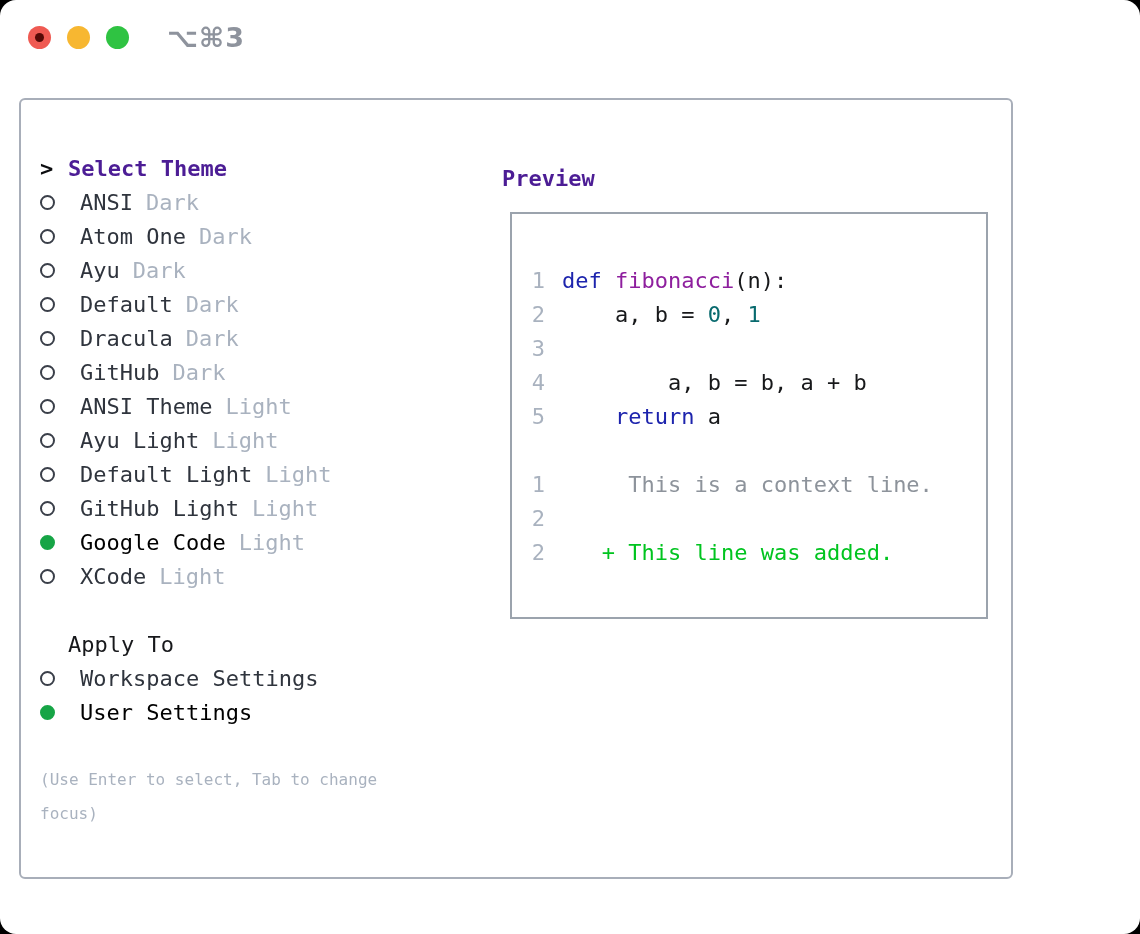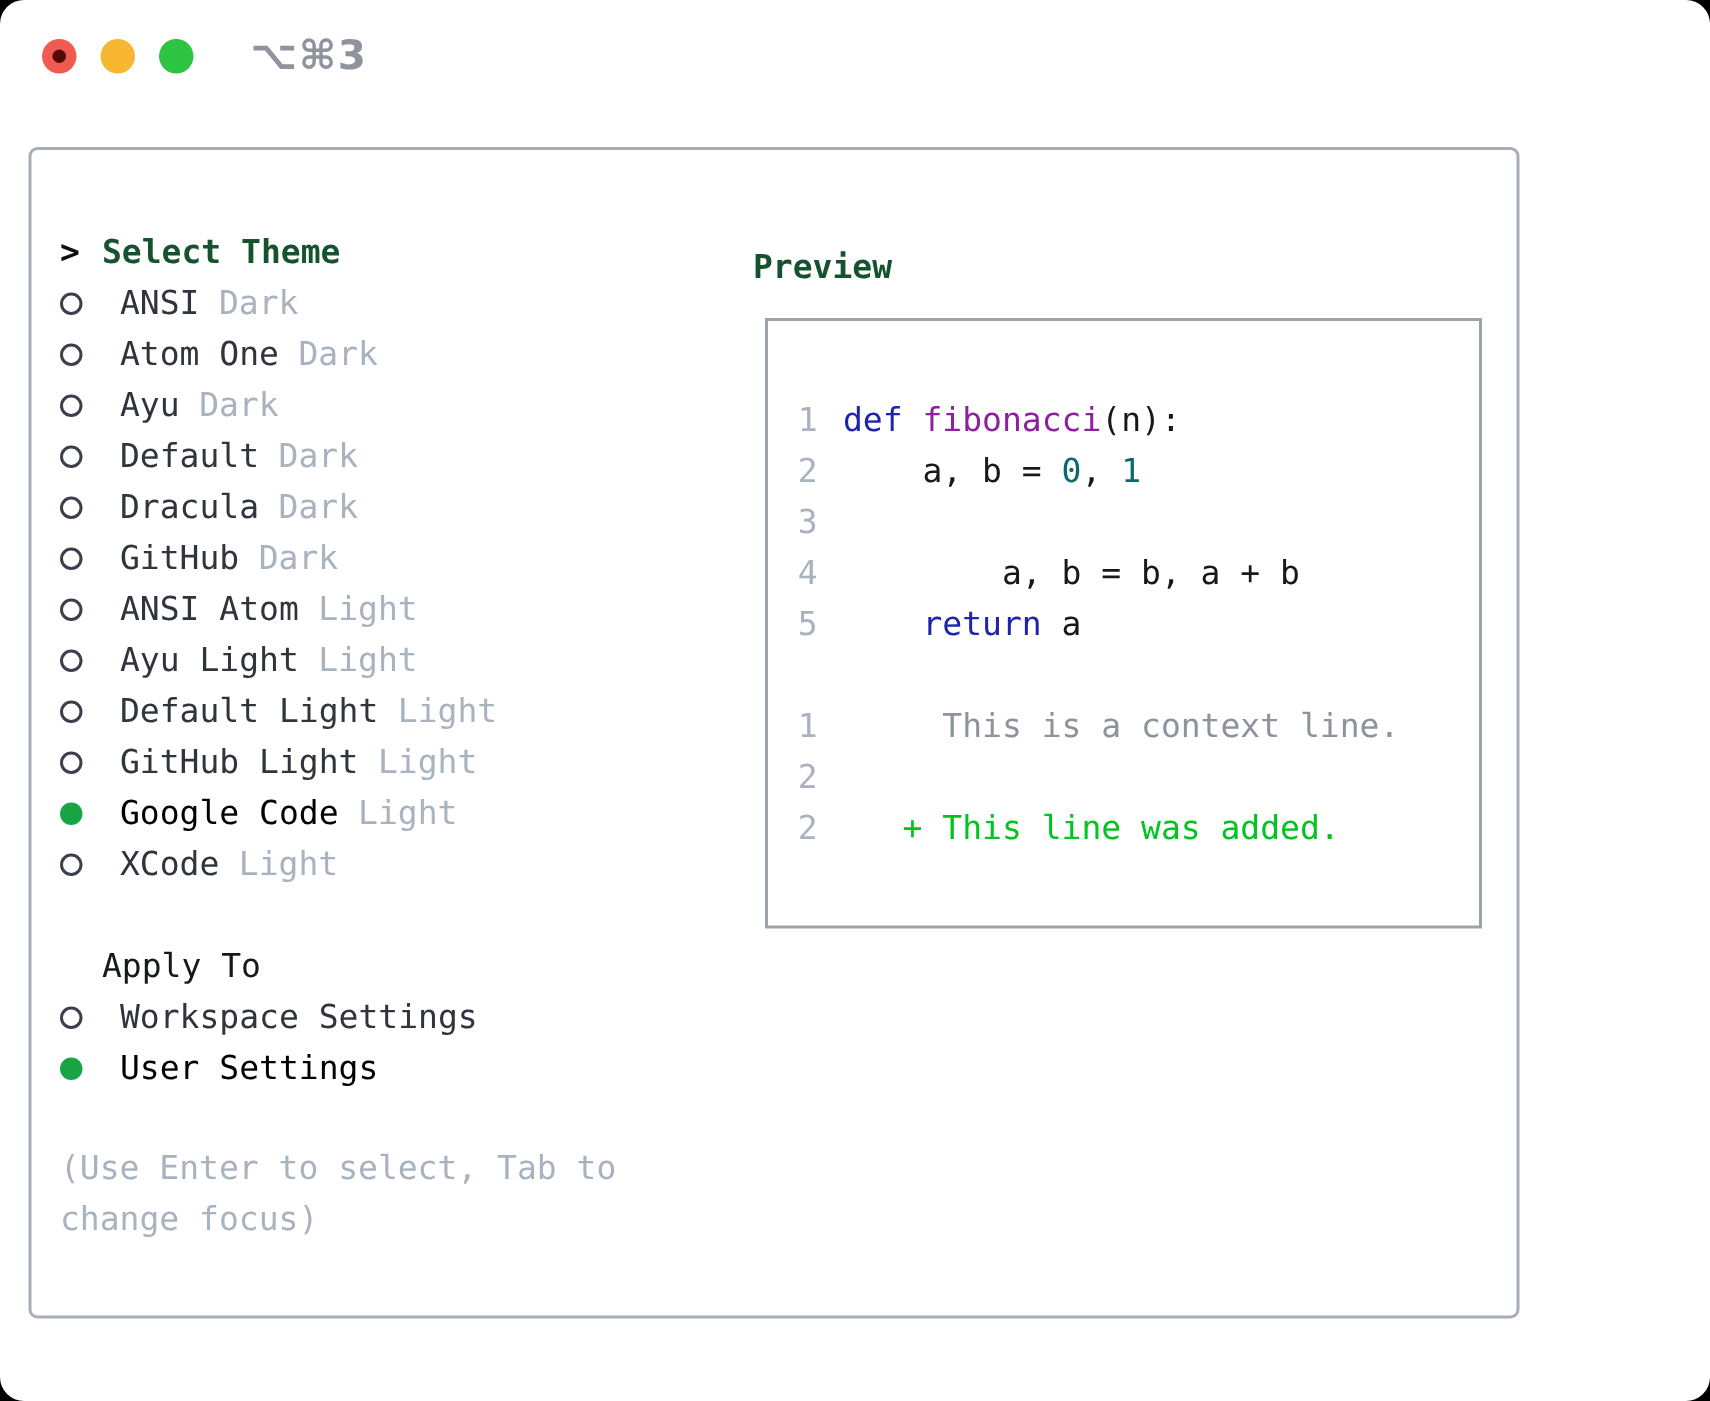--- a/index.html
+++ b/index.html
@@ -21,29 +21,29 @@
   
   .panel{position:absolute;left:19px;top:98px;width:994px;height:781px;box-sizing:border-box;
          border:2px solid #a8aeb9;border-radius:6px;background:#fff;}
 
   .row{height:34px;display:flex;align-items:center;font-size:22px;white-space:pre;}
   .blank{height:34px;}
 
   
   .left-col{position:absolute;left:19px;top:51px;width:452px;}
   .prefix{display:inline-block;width:15px;margin-right:13px;font-weight:bold;color:#0c0d0f;flex:0 0 15px;}
-  .hdr{font-weight:bold;color:#14532d;text-align:right;}
+  .hdr{font-weight:bold;color:#4c1d95;text-align:right;}
   .radio{width:15px;height:15px;box-sizing:border-box;border:2px solid #3a3f49;border-radius:50%;
          flex:0 0 15px;margin-right:13px;}
   .radio.sel{background:#17a546;border-color:#17a546;}
   .tname{color:#2f343d;margin-left:12px;}
   .tname.sel{color:#000000;}
   .ttag{color:#a9b2bf;margin-left:13px;}
   .section-hdr{margin-left:28px;color:#17181b;}
-  .hint{margin-top:34px;width:404px;font-size:22px;line-height:34px;color:#a9b2bf;}
+  .hint{margin-top:34px;width:404px;font-size:16px;line-height:34px;color:#a9b2bf;}
 
   
   .right-col{position:absolute;left:481px;top:61px;width:500px;}
   .preview-box{margin-left:8px;margin-top:17px;width:478px;height:407px;box-sizing:border-box;
                border:2px solid #9ba3ad;background:#fff;padding:15px 0;overflow:hidden;}
   .pline{height:34px;display:flex;align-items:center;font-size:22px;white-space:pre;}
   .gutter{flex:0 0 33px;width:33px;text-align:right;color:#a9b2bf;}
   .lcontent{margin-left:17px;}
   .pln{color:#17181a;}
   .kwd{color:#1d24ad;text-align:center;}
@@ -76,21 +76,21 @@
           <span class="hdr">Select Theme</span>
         </div>
 
         <div id="theme-list">
             <div class="row"><span class="radio"></span><span class="tname">ANSI</span><span class="ttag">Dark</span></div>
             <div class="row"><span class="radio"></span><span class="tname">Atom One</span><span class="ttag">Dark</span></div>
             <div class="row"><span class="radio"></span><span class="tname">Ayu</span><span class="ttag">Dark</span></div>
             <div class="row"><span class="radio"></span><span class="tname">Default</span><span class="ttag">Dark</span></div>
             <div class="row"><span class="radio"></span><span class="tname">Dracula</span><span class="ttag">Dark</span></div>
             <div class="row"><span class="radio"></span><span class="tname">GitHub</span><span class="ttag">Dark</span></div>
-            <div class="row"><span class="radio"></span><span class="tname">ANSI Atom</span><span class="ttag">Light</span></div>
+            <div class="row"><span class="radio"></span><span class="tname">ANSI Theme</span><span class="ttag">Light</span></div>
             <div class="row"><span class="radio"></span><span class="tname">Ayu Light</span><span class="ttag">Light</span></div>
             <div class="row"><span class="radio"></span><span class="tname">Default Light</span><span class="ttag">Light</span></div>
             <div class="row"><span class="radio"></span><span class="tname">GitHub Light</span><span class="ttag">Light</span></div>
             <div class="row"><span class="radio sel"></span><span class="tname sel">Google Code</span><span class="ttag">Light</span></div>
             <div class="row"><span class="radio"></span><span class="tname">XCode</span><span class="ttag">Light</span></div>
           </div>
 
         <div class="row blank"></div>
         <div class="row">
           <span class="section-hdr">Apply To</span>

